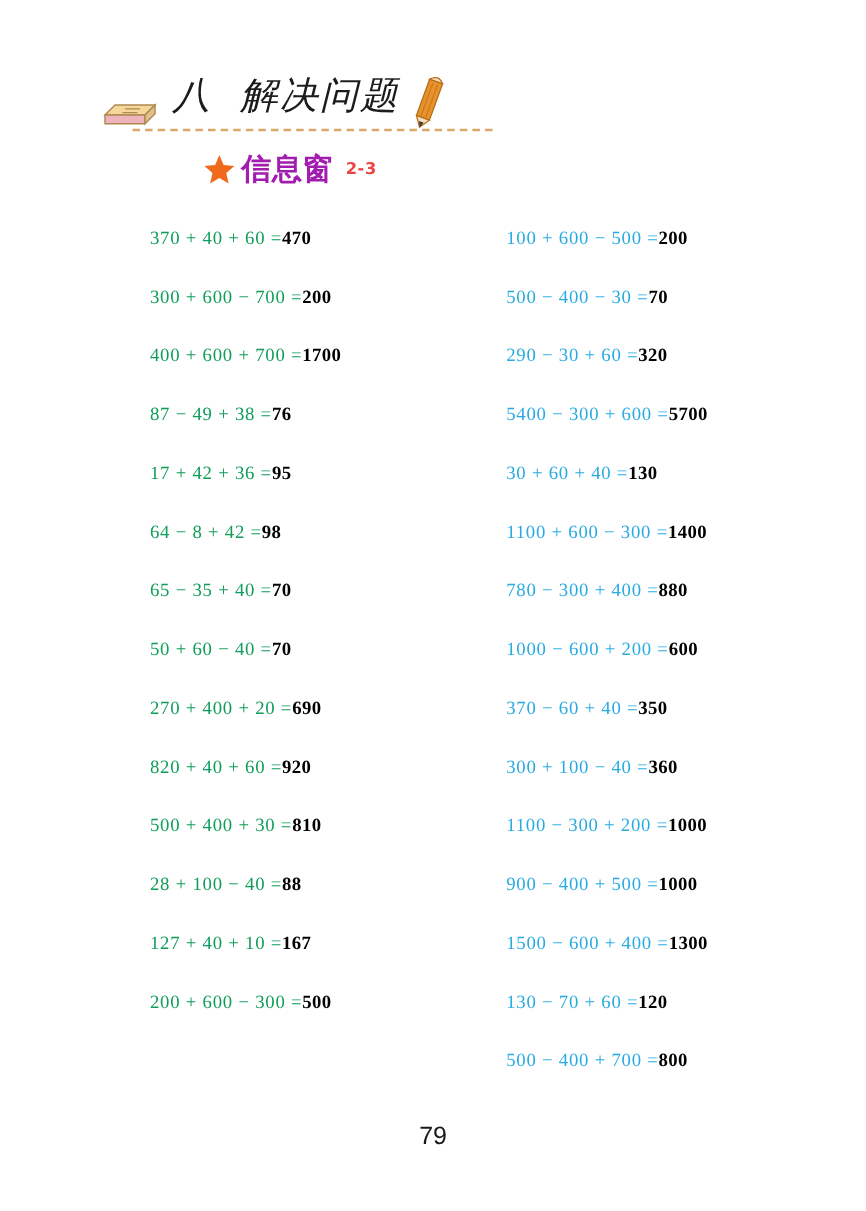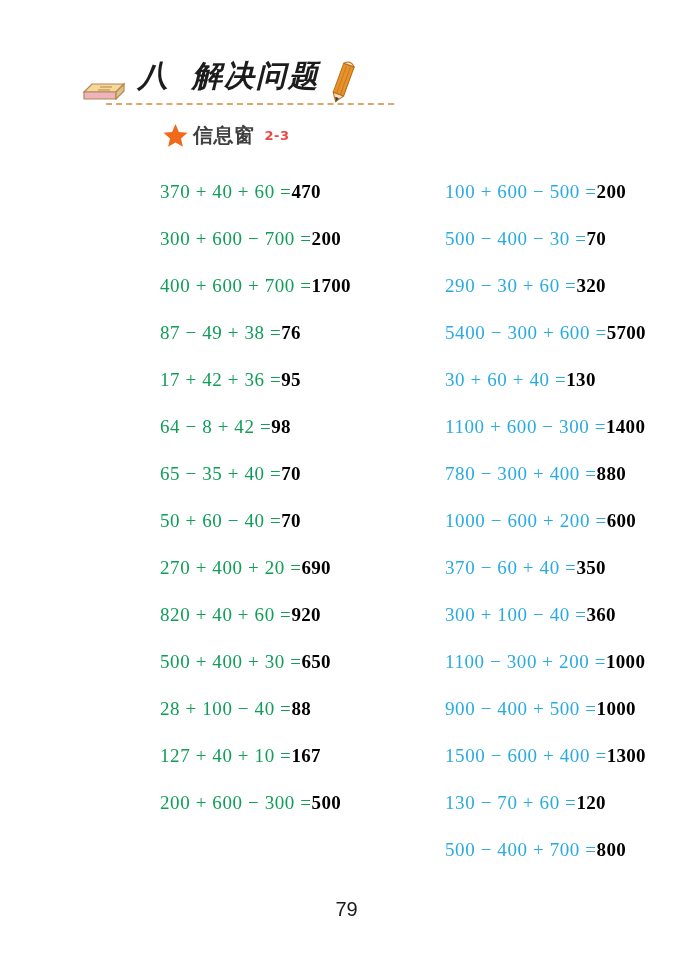--- a/index.html
+++ b/index.html
@@ -42,21 +42,21 @@
     width: 48px;
     height: 30px;
   }
 
   .title-text {
     position: absolute;
     left: 58px;
     top: -2px;
     font-family: "DejaVu Sans", "Liberation Sans", sans-serif;
     font-size: 30px;
-    font-weight: 700;
+    font-weight: 400;
     font-style: italic;
     letter-spacing: 2px;
     color: #1c1c1c;
     white-space: nowrap;
   }
   .title-text .ch-num {
     margin-right: 22px;
   }
 
   
@@ -87,23 +87,23 @@
     align-items: center;
     gap: 5px;
   }
   .star-icon {
     width: 25px;
     height: 25px;
     display: block;
   }
   .subtitle-text {
     font-family: "DejaVu Sans", "Liberation Sans", sans-serif;
-    font-size: 20px;
+    font-size: 24px;
     font-weight: 700;
-    color: #404040;
+    color: #a21caf;
     letter-spacing: 0.5px;
     white-space: nowrap;
     text-align: center;
   }
   .subtitle-index {
     font-family: "DejaVu Sans", "Liberation Sans", sans-serif;
     font-size: 13px;
     font-weight: 700;
     color: #ef4444;
     margin-left: 5px;
@@ -120,23 +120,22 @@
   .col {
     position: absolute;
     top: 0;
   }
   .col-left  { left: 120px; width: 260px; }
   .col-right { left: 405px; width: 270px; }
 
   .eq {
     height: 47px;
     line-height: 47px;
-    font-size: 19px;
+    font-size: 15px;
     white-space: nowrap;
-    margin-left: 40px;
   }
   .eq .expr {
     letter-spacing: 0.6px;
   }
   .col-left  .expr { color: #0f9d58; }
   .col-right .expr { color: #29ABE2; }
 
   .eq .ans {
     color: #000000;
     font-weight: 700;
@@ -207,21 +206,21 @@
       <div class="eq"><span class="expr">370 + 40 + 60 =</span><span class="ans">470</span></div>
       <div class="eq"><span class="expr">300 + 600 − 700 =</span><span class="ans">200</span></div>
       <div class="eq"><span class="expr">400 + 600 + 700 =</span><span class="ans">1700</span></div>
       <div class="eq"><span class="expr">87 − 49 + 38 =</span><span class="ans">76</span></div>
       <div class="eq"><span class="expr">17 + 42 + 36 =</span><span class="ans">95</span></div>
       <div class="eq"><span class="expr">64 − 8 + 42 =</span><span class="ans">98</span></div>
       <div class="eq"><span class="expr">65 − 35 + 40 =</span><span class="ans">70</span></div>
       <div class="eq"><span class="expr">50 + 60 − 40 =</span><span class="ans">70</span></div>
       <div class="eq"><span class="expr">270 + 400 + 20 =</span><span class="ans">690</span></div>
       <div class="eq"><span class="expr">820 + 40 + 60 =</span><span class="ans">920</span></div>
-      <div class="eq"><span class="expr">500 + 400 + 30 =</span><span class="ans">650</span></div>
+      <div class="eq"><span class="expr">500 + 400 + 30 =</span><span class="ans">810</span></div>
       <div class="eq"><span class="expr">28 + 100 − 40 =</span><span class="ans">88</span></div>
       <div class="eq"><span class="expr">127 + 40 + 10 =</span><span class="ans">167</span></div>
       <div class="eq"><span class="expr">200 + 600 − 300 =</span><span class="ans">500</span></div>
     </div>
   <div class="col col-right" id="col-right">
       <div class="eq"><span class="expr">100 + 600 − 500 =</span><span class="ans">200</span></div>
       <div class="eq"><span class="expr">500 − 400 − 30 =</span><span class="ans">70</span></div>
       <div class="eq"><span class="expr">290 − 30 + 60 =</span><span class="ans">320</span></div>
       <div class="eq"><span class="expr">5400 − 300 + 600 =</span><span class="ans">5700</span></div>
       <div class="eq"><span class="expr">30 + 60 + 40 =</span><span class="ans">130</span></div>

